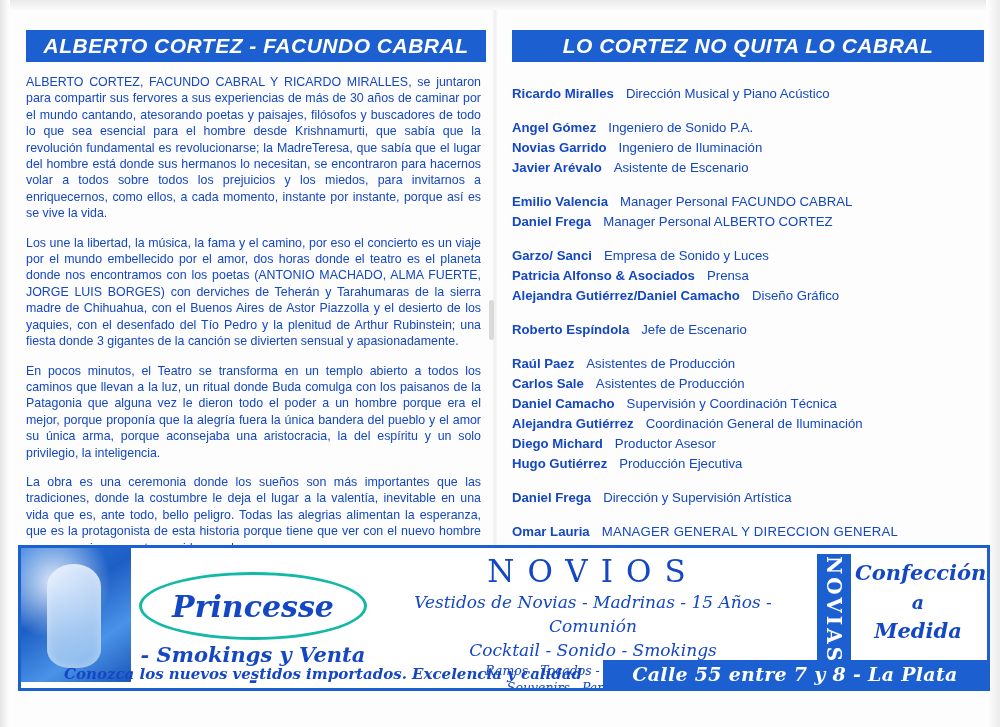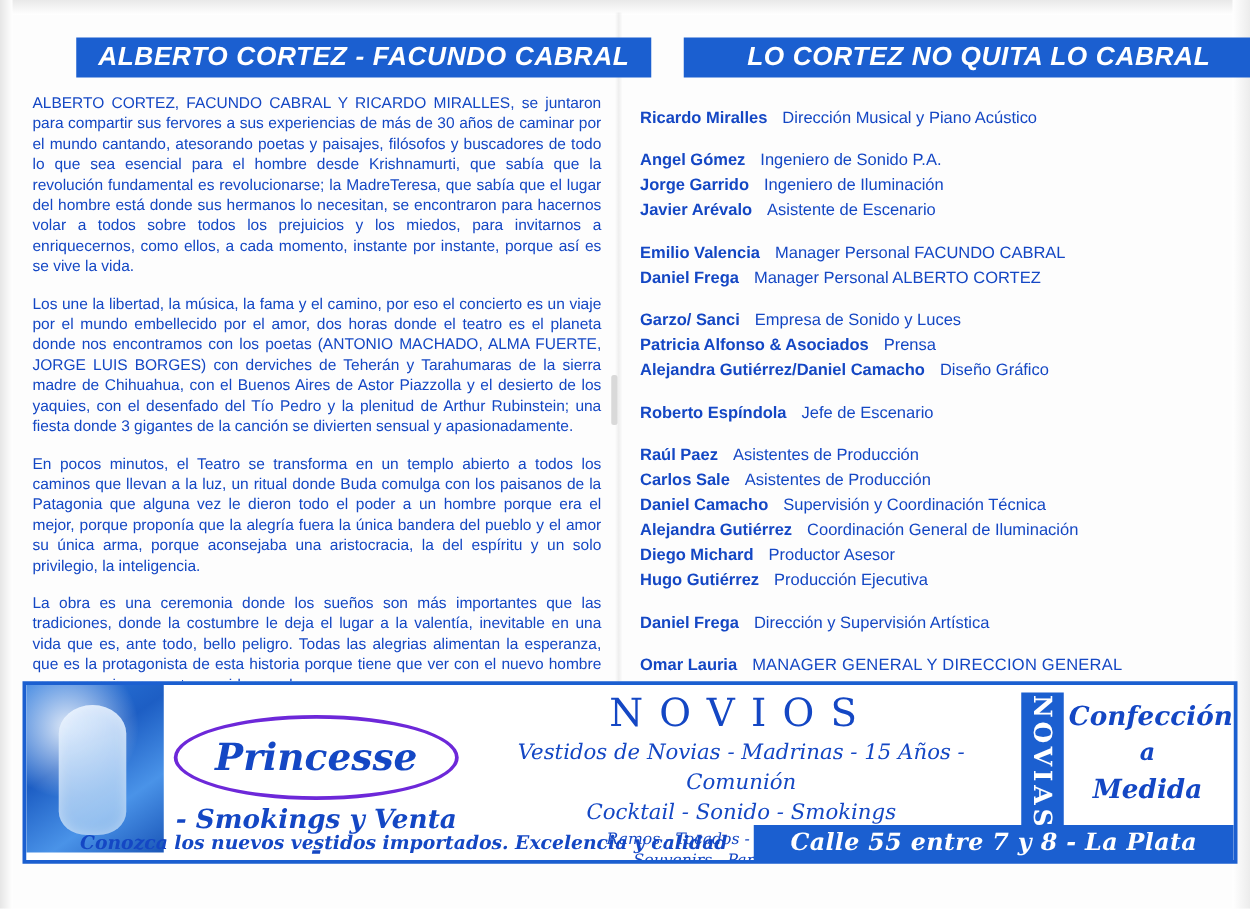--- a/index.html
+++ b/index.html
@@ -63,21 +63,20 @@
     position: absolute;
     background: #1b5fd0;
     color: #ffffff;
     font-weight: bold;
     font-style: italic;
     letter-spacing: 0.5px;
     display: flex;
     align-items: center;
     justify-content: center;
     text-align: center;
-    margin-left: 35px;
   }
   #left-title {
     left: 26px;
     top: 30px;
     width: 460px;
     height: 32px;
     font-size: 21px;
   }
   #right-title {
     left: 512px;
@@ -166,21 +165,21 @@
     top: 8px;
     width: 240px;
     height: 100px;
     display: flex;
     align-items: center;
     justify-content: center;
   }
   .ad-ellipse {
     width: 222px;
     height: 62px;
-    border: 3px solid #6d28d9;
+    border: 3px solid #14b8a6;
     border-radius: 50%;
     display: flex;
     align-items: center;
     justify-content: center;
   }
   .ad-brand-text {
     font-family: "DejaVu Serif", serif;
     font-style: italic;
     font-weight: bold;
     font-size: 30px;
@@ -337,21 +336,21 @@
           <div class="credit-name">Ricardo Miralles</div>
           <div class="credit-role">Dirección Musical y Piano Acústico</div>
         </div>
       </div>
       <div class="credit-group">
         <div class="credit-row">
           <div class="credit-name">Angel Gómez</div>
           <div class="credit-role">Ingeniero de Sonido P.A.</div>
         </div>
         <div class="credit-row">
-          <div class="credit-name">Jorge Garrido</div>
+          <div class="credit-name">Novias Garrido</div>
           <div class="credit-role">Ingeniero de Iluminación</div>
         </div>
         <div class="credit-row">
           <div class="credit-name">Javier Arévalo</div>
           <div class="credit-role">Asistente de Escenario</div>
         </div>
       </div>
       <div class="credit-group">
         <div class="credit-row">
           <div class="credit-name">Emilio Valencia</div>

